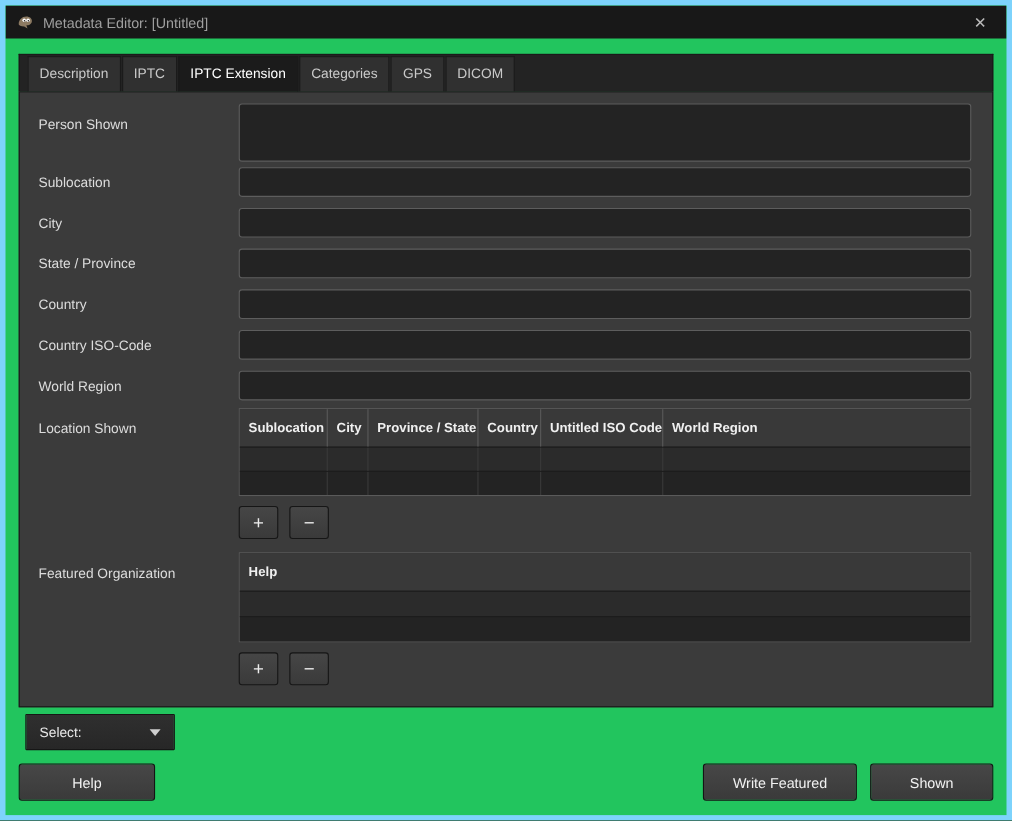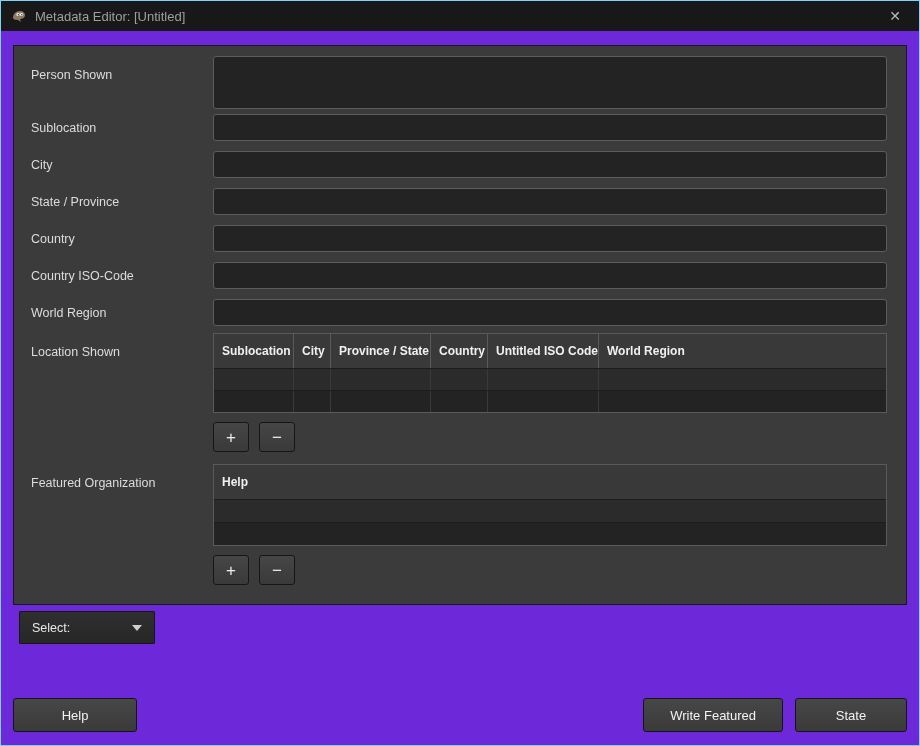--- a/index.html
+++ b/index.html
@@ -1,22 +1,22 @@
 <!DOCTYPE html>
 <html><head>
 <meta charset="utf-8">
 <style>
   * { margin:0; padding:0; box-sizing:border-box; }
   html,body { background:#242424; }
   body { font-family:"Liberation Sans", sans-serif; }
 
   .window {
     width:920px; height:746px;
-    background:#6d28d9;
-    border:1px solid #7dd3fc;
+    background:#22c55e;
+    border:5px solid #7dd3fc;
     display:flex; flex-direction:column;
     color:#d8d8d8; font-size:13px;
     position:relative; overflow:hidden;
   }
 
   
   .titlebar {
     flex:0 0 30px; height:30px;
     background:#181818;
     display:flex; align-items:center;
@@ -151,20 +151,28 @@
         <circle cx="10.5" cy="6.5" r="1.6" fill="#ffffff"></circle>
         <circle cx="7.3" cy="6.8" r="0.7" fill="#222222"></circle>
         <circle cx="10.8" cy="6.8" r="0.7" fill="#222222"></circle>
       </svg>
     </span>
     <span class="titlebar-title">Metadata Editor: [Untitled]</span>
     <span class="close-btn">✕</span>
   </div>
 
   <div class="notebook">
+    <div class="tab-strip">
+      <div class="tab">Description</div>
+      <div class="tab">IPTC</div>
+      <div class="tab active">IPTC Extension</div>
+      <div class="tab">Categories</div>
+      <div class="tab">GPS</div>
+      <div class="tab">DICOM</div>
+    </div>
 
     <div class="page">
 
       <div class="field-row ta">
         <div class="field-label">Person Shown</div>
         <textarea class="entry" style=""></textarea>
       </div>
 
       <div class="field-row">
         <div class="field-label">Sublocation</div>
@@ -269,16 +277,16 @@
   </div>
 
   <div class="select-combo">
     <span class="combo-label">Select:</span>
     <span class="combo-arrow"></span>
   </div>
 
   <div class="footer">
     <div class="btn help">Help</div>
     <div class="btn write">Write Featured</div>
-    <div class="btn cancel">State</div>
+    <div class="btn cancel">Shown</div>
   </div>
 
 </div>
 
 </body></html>

